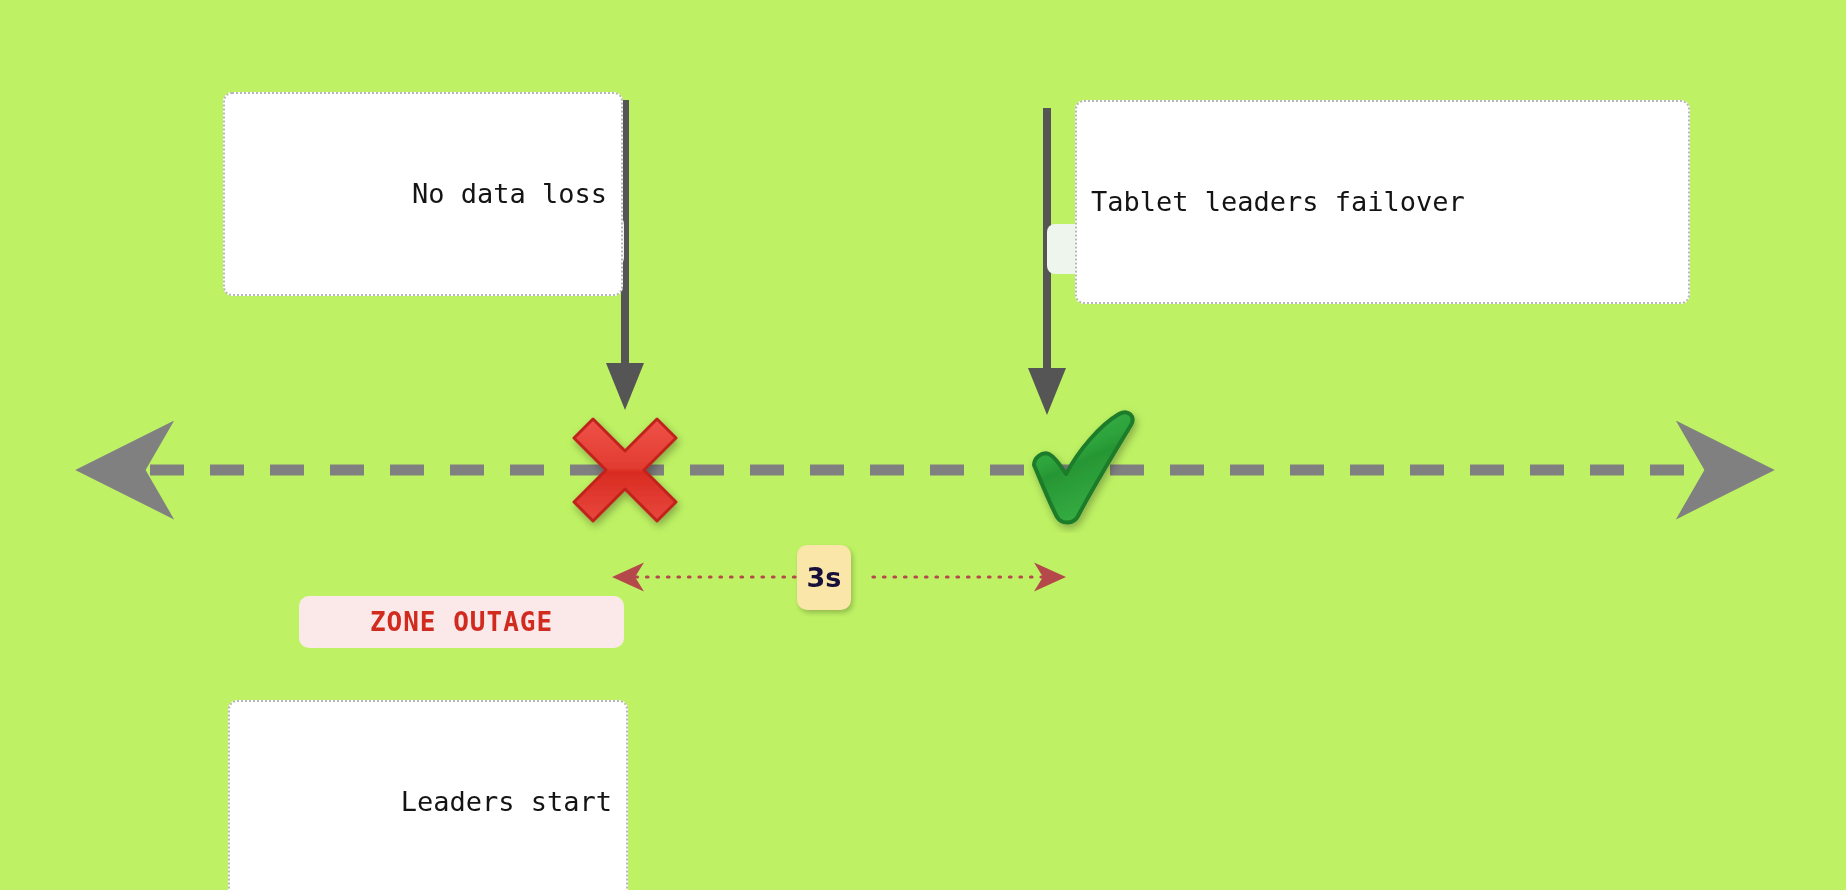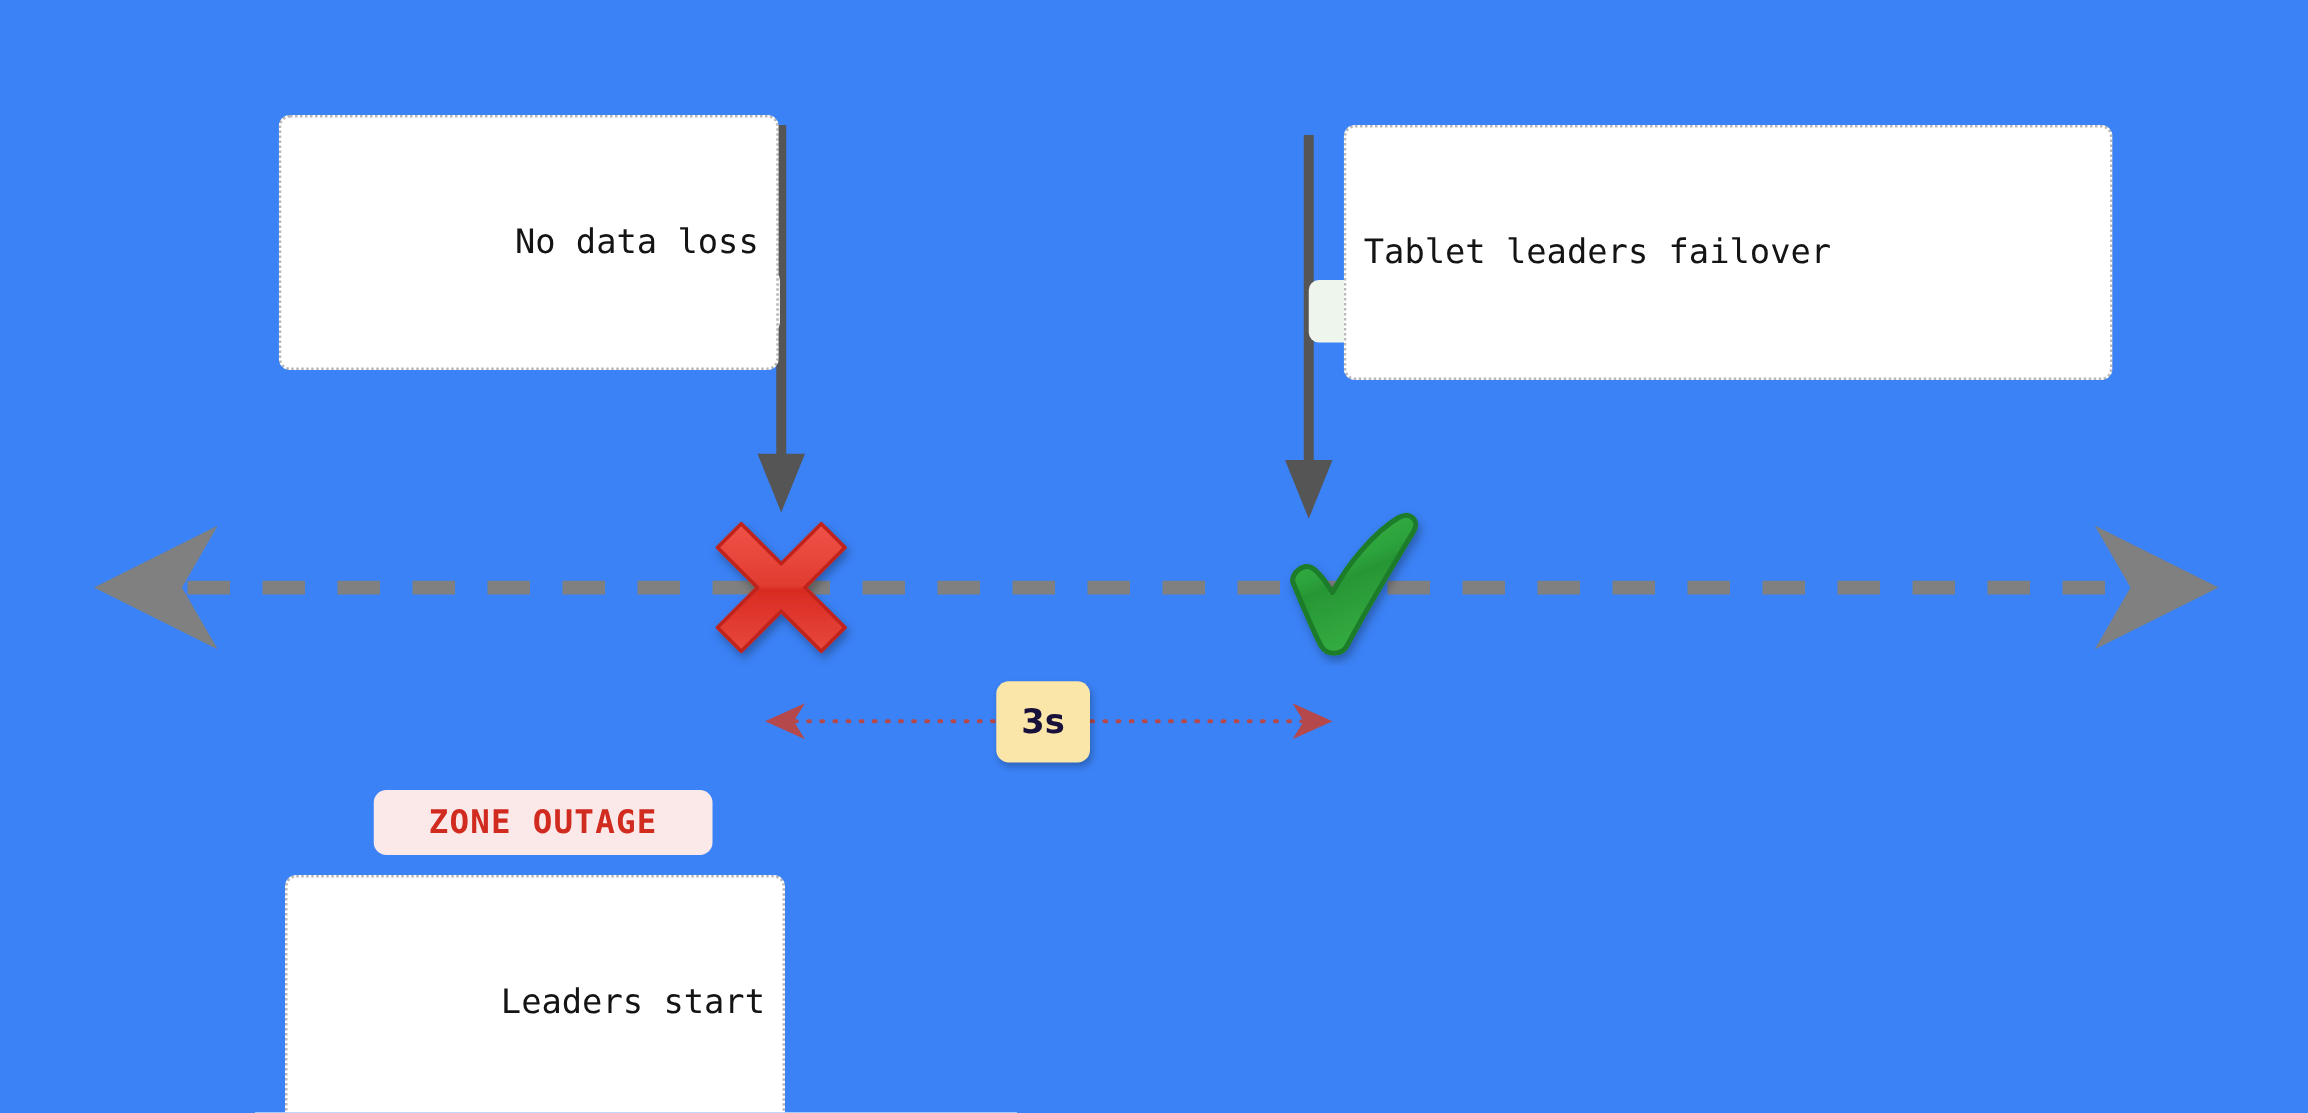--- a/index.html
+++ b/index.html
@@ -7,21 +7,21 @@
     padding: 0;
     background: #ffffff;
   }
   body {
     font-family: "DejaVu Sans Mono", "Liberation Mono", monospace;
   }
   #canvas {
     position: relative;
     width: 1846px;
     height: 890px;
-    background: #3b82f6;
+    background: #bef264;
     overflow: hidden;
   }
 
   
   .note-box {
     position: absolute;
     border: 2px dotted #b8b8b8;
     border-radius: 9px;
     background: #ffffff;
     font-family: "DejaVu Sans Mono", "Liberation Mono", monospace;
@@ -193,22 +193,22 @@
       </marker>
     </defs>
     <g>
       <line x1="636" y1="577" x2="800" y2="577" stroke="#b5484a" stroke-width="3.2" stroke-dasharray="1.5 9" stroke-linecap="round" marker-start="url(#m-arrow-left)"></line>
     </g>
     <g>
       <line x1="873" y1="577" x2="1042" y2="577" stroke="#b5484a" stroke-width="3.2" stroke-dasharray="1.5 9" stroke-linecap="round" marker-end="url(#m-arrow-right)"></line>
     </g>
   </svg>
 
-  <div class="duration-chip" style="left:797px; top:545px; width:75px; height:65px;">3s</div>
-
-  <div class="outage-badge" style="left:299px; top:632px; width:271px; height:52px;">ZONE OUTAGE</div>
+  <div class="duration-chip" style="left:797px; top:545px; width:54px; height:65px;">3s</div>
+
+  <div class="outage-badge" style="left:299px; top:596px; width:325px; height:52px;">ZONE OUTAGE</div>
 
   <div class="note-box right-align" style="left:228px; top:700px; width:400px;">
     <div>Leaders start</div>
     
   </div>
 
 </div>
 
 </body></html>

